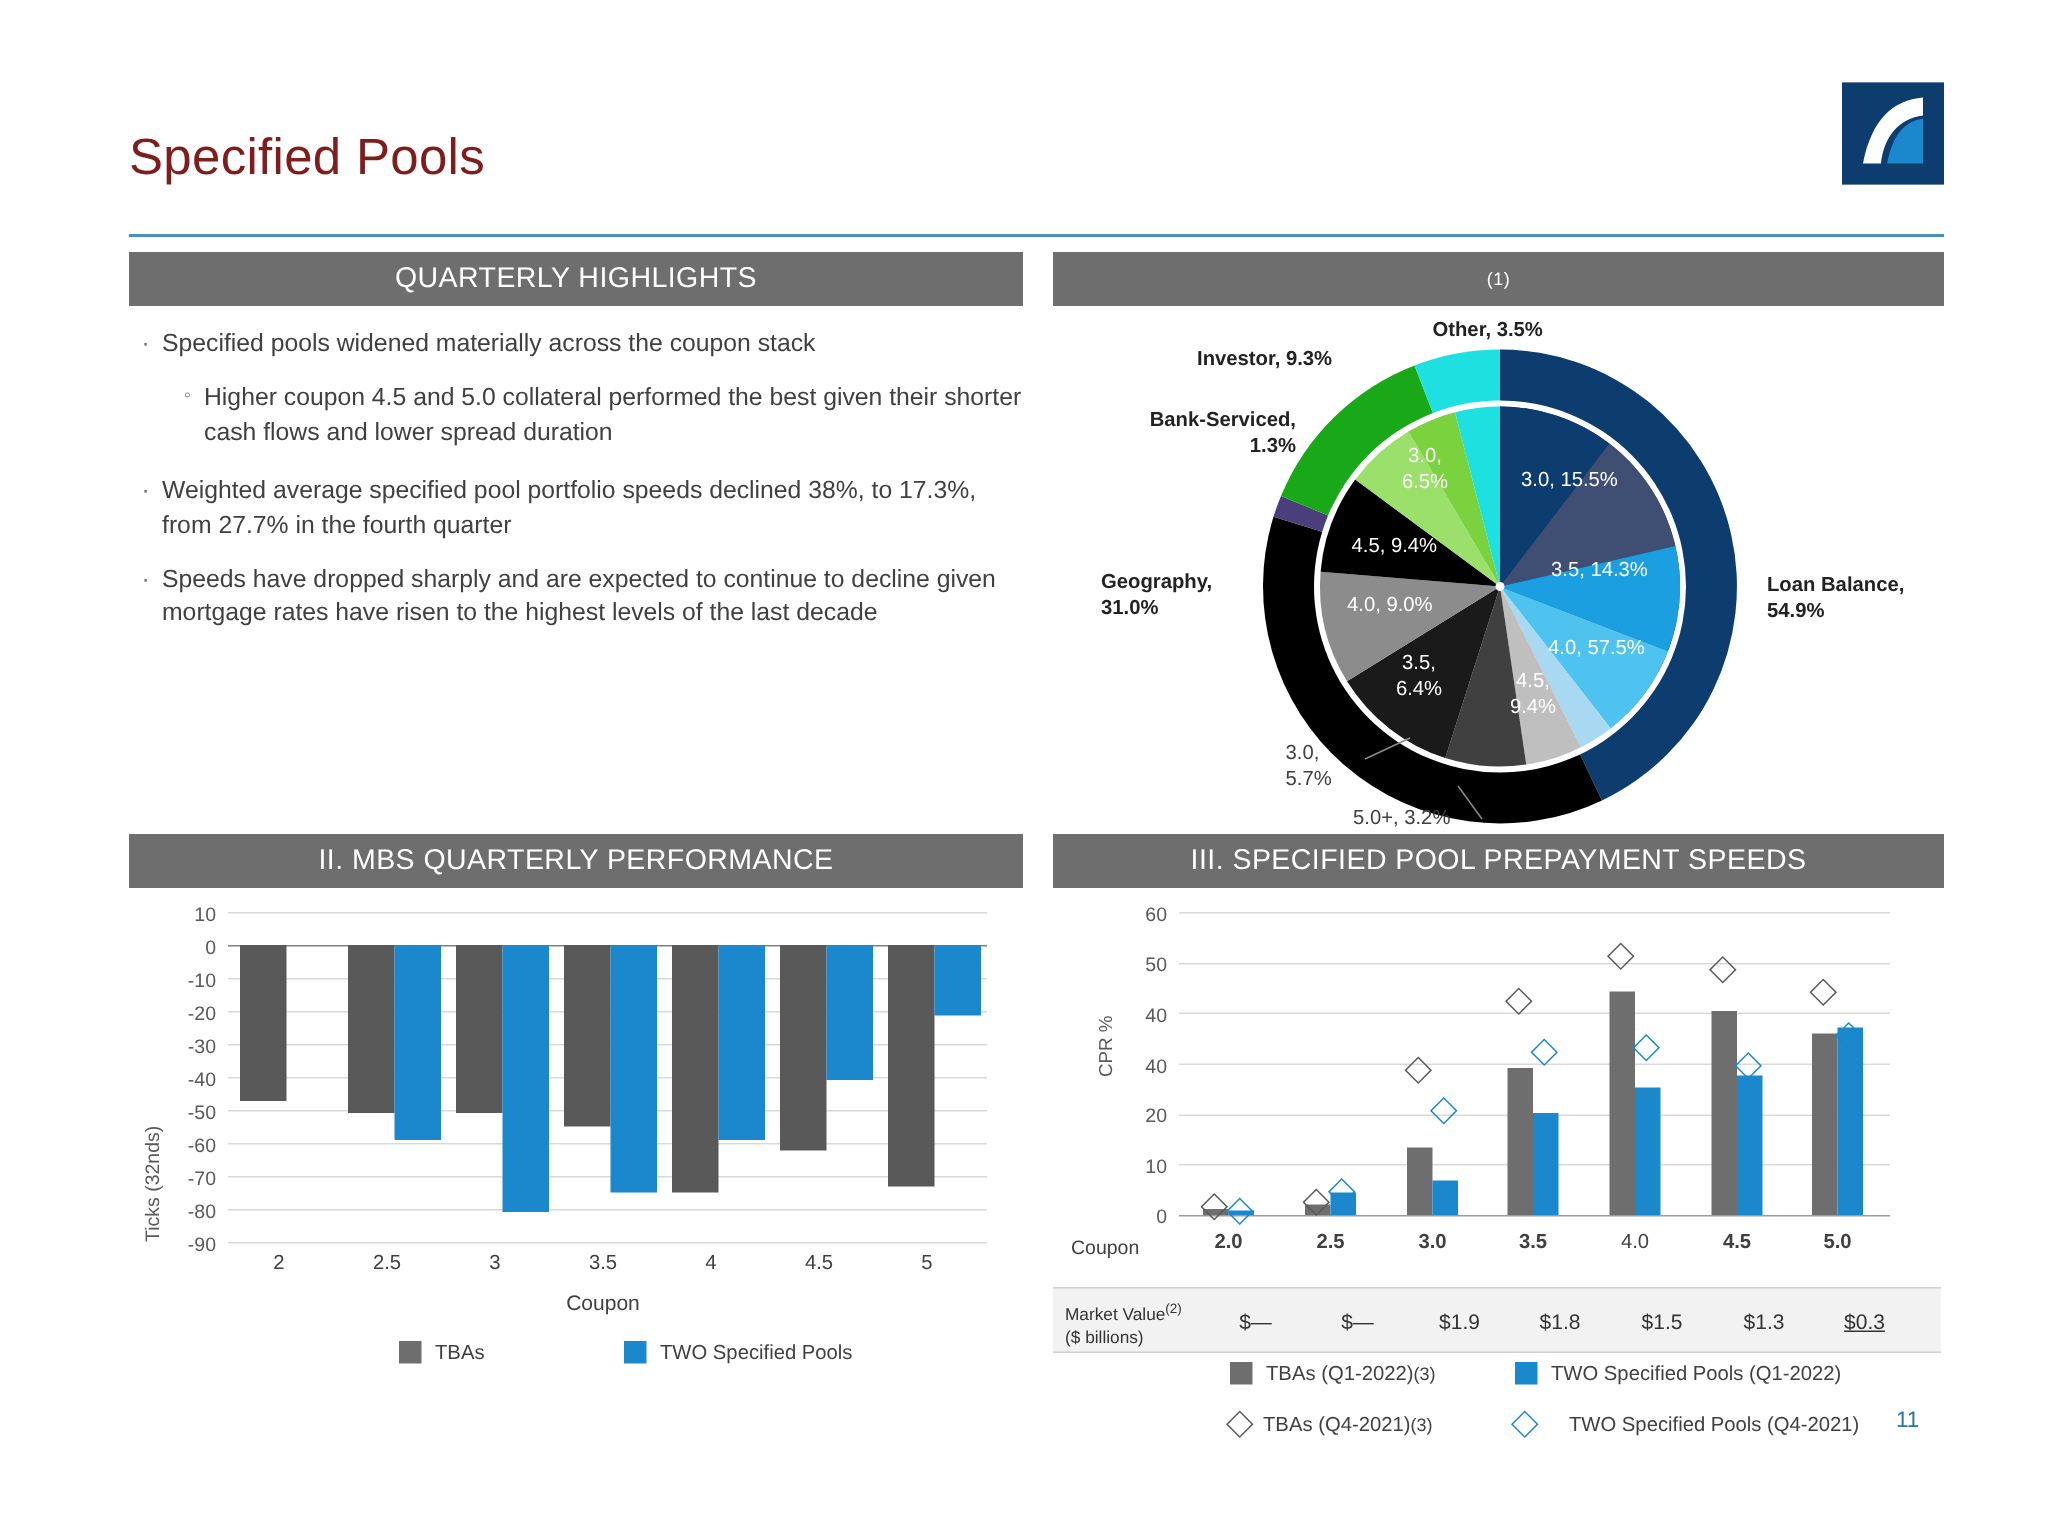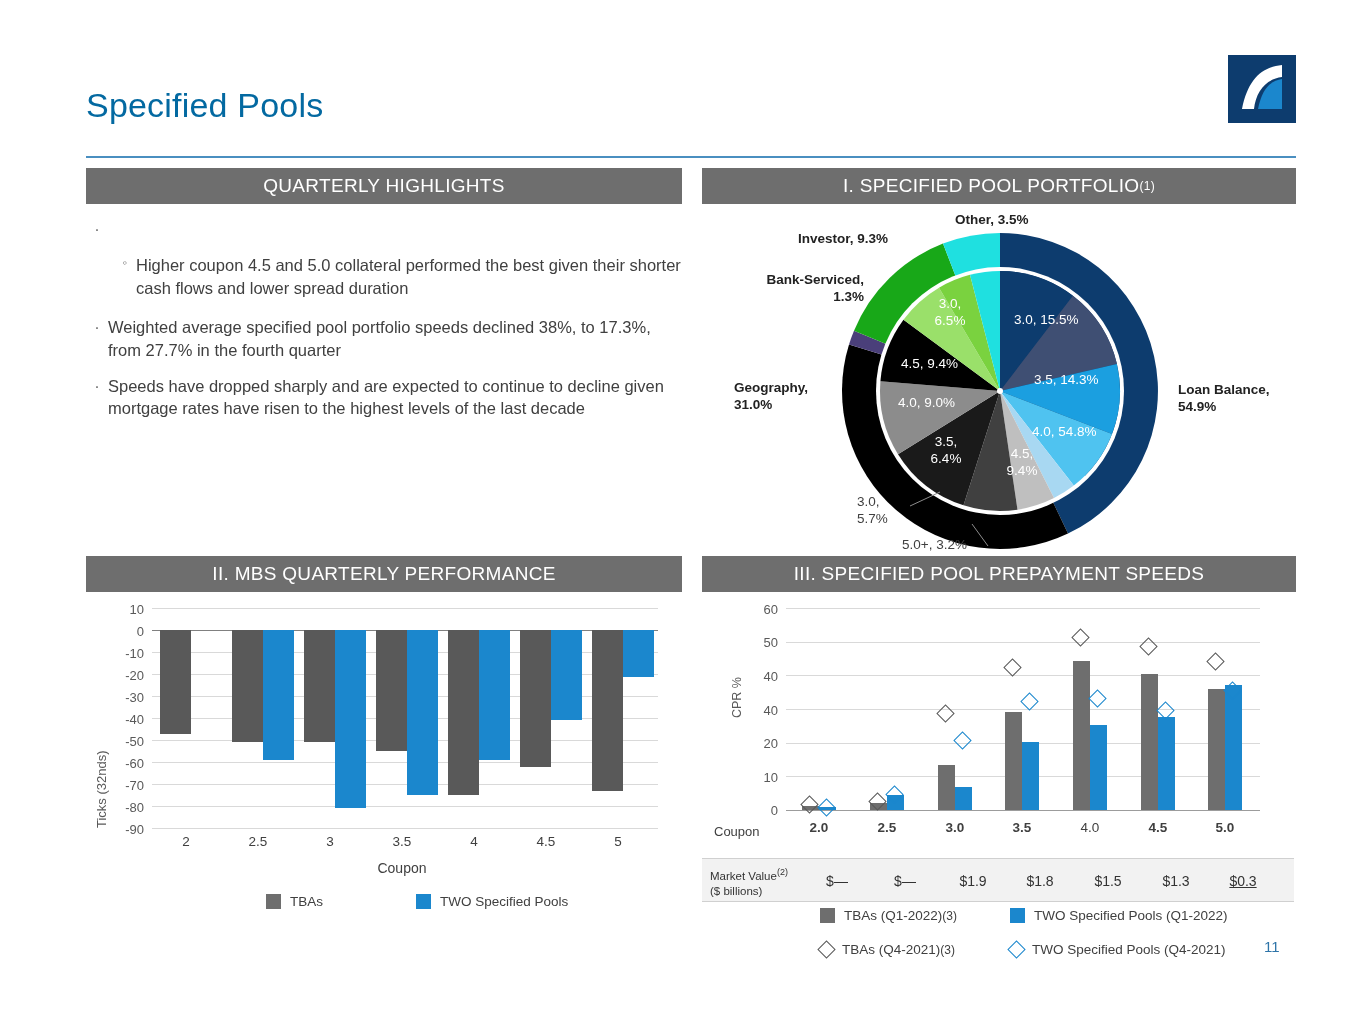--- a/index.html
+++ b/index.html
@@ -7,21 +7,21 @@
   body {
     width:1365px; height:1024px;
     background:#ffffff;
     font-family:"Liberation Sans", sans-serif;
     color:#404040;
     position:relative;
     overflow:hidden;
   }
   .page-title {
     position:absolute; left:86px; top:86px;
-    font-size:34px; color:#0369a1; font-weight:400; letter-spacing:0.2px;
+    font-size:34px; color:#7f1d1d; font-weight:400; letter-spacing:0.2px;
   }
   .logo {
     position:absolute; left:1228px; top:55px; width:68px; height:68px;
     background:#0d3c6e;
   }
   .logo .swoosh {
     position:absolute; left:0; top:0; width:100%; height:100%;
   }
   .title-rule {
     position:absolute; left:86px; top:156px; width:1210px; height:2px;
@@ -99,29 +99,29 @@
     <rect x="0" y="0" width="68" height="68" fill="#0d3c6e"></rect>
     <path d="M14 54 C 20 24, 34 12, 54 10 L 54 22 C 38 24, 28 36, 26 54 Z" fill="#ffffff"></path>
     <path d="M30 54 C 34 34, 42 26, 54 24 L 54 54 Z" fill="#1b87cd"></path>
   </svg>
 </div>
 
 <div class="title-rule"></div>
 
 <div class="band left band-top">QUARTERLY HIGHLIGHTS</div>
 <div class="band right band-top">
-  <span>I.  SPECIFIED POOL PORTFOLIO</span>
     <span class="sup">(1)</span>
 </div>
 <div class="band left band-bot">II. MBS QUARTERLY PERFORMANCE</div>
 <div class="band right band-bot">III. SPECIFIED POOL PREPAYMENT SPEEDS</div>
 
 <div class="bullets">
   <div class="b1">
     <span class="dot">·</span>
+    <span>Specified pools widened materially across the coupon stack</span>
   </div>
   <div class="b2">
     <span class="dot">◦</span>
     <span>Higher coupon 4.5 and 5.0 collateral performed the best given their shorter cash flows and lower spread duration</span>
   </div>
   <div class="b1">
     <span class="dot">·</span>
     <span>Weighted average specified pool portfolio speeds declined 38%, to 17.3%, from 27.7% in the fourth quarter</span>
   </div>
   <div class="b1">
@@ -163,21 +163,21 @@
       <circle r="3" fill="#ffffff"></circle>
     </g>
 
     <line x1="286" y1="340" x2="270" y2="318" stroke="#8c8c8c" stroke-width="1"></line>
     <line x1="208" y1="300" x2="238" y2="286" stroke="#8c8c8c" stroke-width="1"></line>
   </svg>
 
   
   <div class="pie-label" style="left:312px; top:106px; font-weight:normal; color:#fff;">3.0, 15.5%</div>
   <div class="pie-label" style="left:332px; top:166px; font-weight:normal; color:#fff;">3.5, 14.3%</div>
-  <div class="pie-label" style="left:330px; top:218px; font-weight:normal; color:#fff;">4.0, 54.8%</div>
+  <div class="pie-label" style="left:330px; top:218px; font-weight:normal; color:#fff;">4.0, 57.5%</div>
   <div class="pie-label" style="left:298px; top:240px; font-weight:normal; color:#fff; width:44px; text-align:center;">4.5,<br>9.4%</div>
   <div class="pie-label" style="left:199px; top:150px; font-weight:normal; color:#fff;">4.5, 9.4%</div>
   <div class="pie-label" style="left:196px; top:189px; font-weight:normal; color:#fff;">4.0, 9.0%</div>
   <div class="pie-label" style="left:222px; top:228px; font-weight:normal; color:#fff; width:44px; text-align:center;">3.5,<br>6.4%</div>
   <div class="pie-label" style="left:227px; top:90px; font-weight:normal; color:#fff; width:42px; text-align:center;">3.0,<br>6.5%</div>
   <div class="pie-label" style="left:155px; top:288px; font-weight:normal; color:#404040; width:56px;">3.0,<br>5.7%</div>
   <div class="pie-label" style="left:200px; top:331px; font-weight:normal; color:#404040;">5.0+, 3.2%</div>
 
   
   <div class="pie-label" style="left:253px; top:6px;">Other, 3.5%</div>
@@ -342,19 +342,19 @@
   </div>
   <div class="legend-row" style="left:190px; top:0;">
     <span class="swatch sw-blue"></span>
     <span>TWO Specified Pools (Q1-2022)</span>
   </div>
   <div class="legend-row" style="left:0; top:34px;">
     <span class="diamond"></span>
     <span>TBAs (Q4-2021)</span>
       <span class="sup">(3)</span>
   </div>
-  <div class="legend-row" style="left:190px; top:34px;">
+  <div class="legend-row" style="left:190px; top:34px;gap:14px;">
     <span class="diamond blue"></span>
     <span>TWO Specified Pools (Q4-2021)</span>
   </div>
 </div>
 
 <div class="pageno">11</div>
 
 </body></html>

